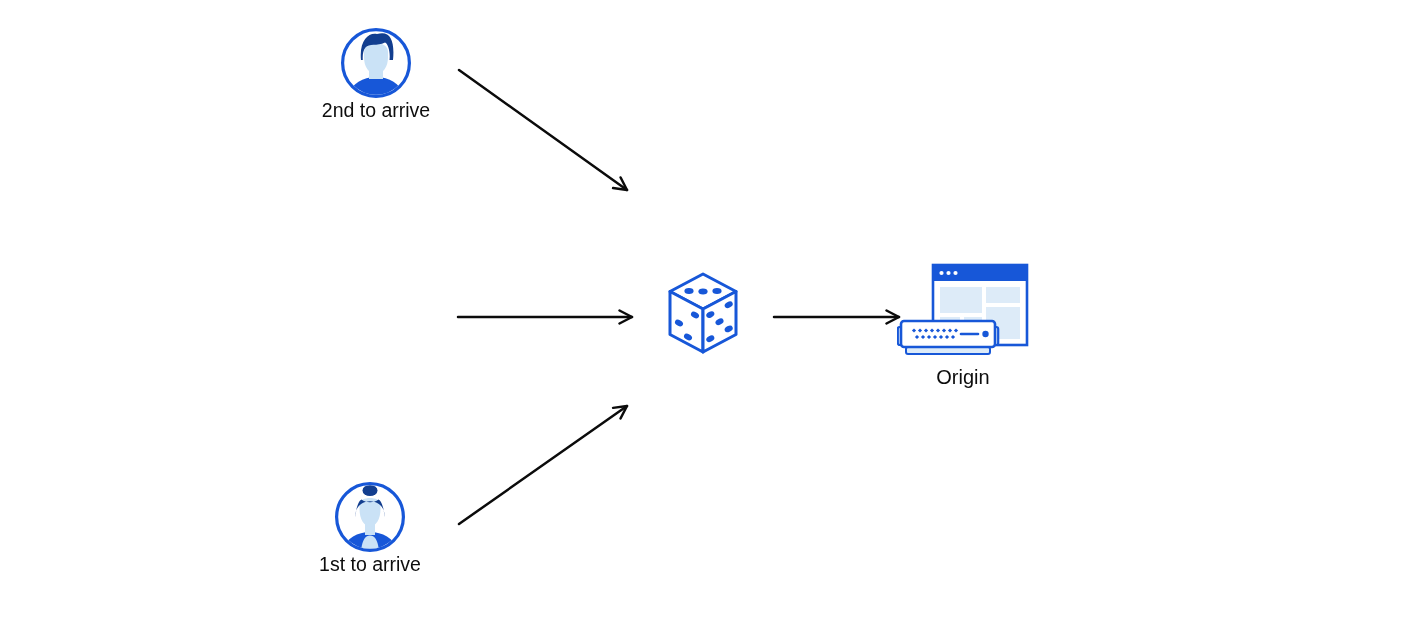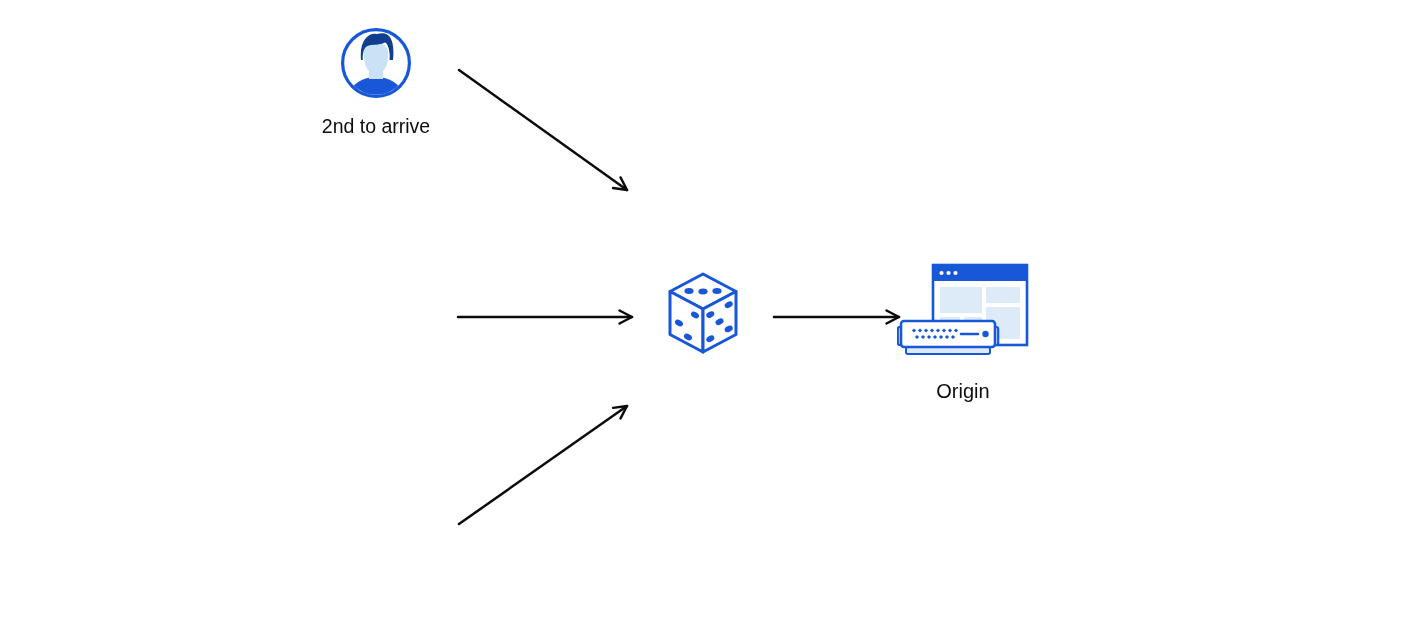--- a/index.html
+++ b/index.html
@@ -24,22 +24,22 @@
     position:absolute;
     display:flex;flex-direction:column;align-items:center;
   }
   .node-label{
     font-size:19.5px;
     line-height:1.2;
     color:var(--text-black);
     white-space:nowrap;
     text-align:center;
   }
-  .avatar-node .node-label{margin-top:16px;}
-  .origin-node .node-label{margin-top:14px;font-size:20px;}
+  .avatar-node .node-label{}
+  .origin-node .node-label{font-size:20px;}
   .arrow-layer{
     position:absolute;left:0;top:0;width:1405px;height:633px;
     pointer-events:none;
   }
   
   .f-white{fill:var(--white);}
   .f-accent{fill:var(--accent-blue);}
   .f-hair{fill:var(--hair-blue);}
   .f-face{fill:var(--face-blue);}
   .f-pale{fill:var(--pale-blue);}
@@ -76,20 +76,39 @@
         <path d="M36,50 C21,50 10,58 7,72 L65,72 C62,58 51,50 36,50 Z" class="f-accent"></path>
         <path d="M29,36 h14 v16 h-14 z" class="f-face"></path>
         <path d="M24,25 C24,13 48,13 48,25 L48,30 C48,40 43,47 36,47 C29,47 24,40 24,30 Z" class="f-face"></path>
         <path d="M21,33 C19,13 29,5 37,7 C50,3 55,13 53,33 L49.5,33 C50.5,25 48,16.5 45,15.5 C37,19.5 29,16 25.5,20.5 C23,23.5 22.5,28 22.8,33 Z" class="f-hair"></path>
       </g>
     </svg>
     <div class="node-label">2nd to arrive</div>
   </div>
 
 
+  <div class="node avatar-node" style="left:294px;top:481px;width:152px;">
+    <svg width="72" height="72" viewBox="0 0 72 72">
+      <defs>
+          <clipPath id="clip-a3">
+            <circle cx="36" cy="36" r="31.8"></circle>
+          </clipPath>
+        </defs>
+      <circle cx="36" cy="36" r="33.4" class="f-white s-accent" stroke-width="3.2"></circle>
+      <g clip-path="url(#clip-a3)">
+        <path d="M36,51 C22,51 10,59 7,72 L65,72 C62,59 50,51 36,51 Z" class="f-accent"></path>
+        <path d="M27,72 C27.5,60 31,54.5 36,54.5 C41,54.5 44.5,60 45,72 Z" class="f-face"></path>
+        <path d="M31,40 h10 v14 h-10 z" class="f-face"></path>
+        <path d="M25.5,23 C25.5,15 46.5,15 46.5,23 L46.5,28 C46.5,38 42,45.5 36,45.5 C30,45.5 25.5,38 25.5,28 Z" class="f-face"></path>
+        <ellipse cx="36" cy="9.5" rx="7.5" ry="5.5" class="f-hair"></ellipse>
+        <path d="M21.5,36 C20,15 52,15 50.5,36 C50,26 47,19.5 44.5,18.5 C40,22 32,22 27.5,18.5 C25,19.5 22,26 21.5,36 Z" class="f-hair"></path>
+      </g>
+    </svg>
+    <div class="node-label">1st to arrive</div>
+  </div>
 
   <div class="node" style="left:664px;top:270px;">
     <svg width="78" height="86" viewBox="0 0 78 86">
       <g stroke-linejoin="round">
         <path d="M39,4 L72,21.5 L39,39 L6,21.5 Z" class="f-white s-accent" stroke-width="3"></path>
         <path d="M6,21.5 L39,39 L39,82 L6,64.5 Z" class="f-white s-accent" stroke-width="3"></path>
         <path d="M39,39 L72,21.5 L72,64.5 L39,82 Z" class="f-white s-accent" stroke-width="3"></path>
       </g>
 
       <ellipse cx="25" cy="21" rx="4.6" ry="2.9" class="f-accent"></ellipse>

